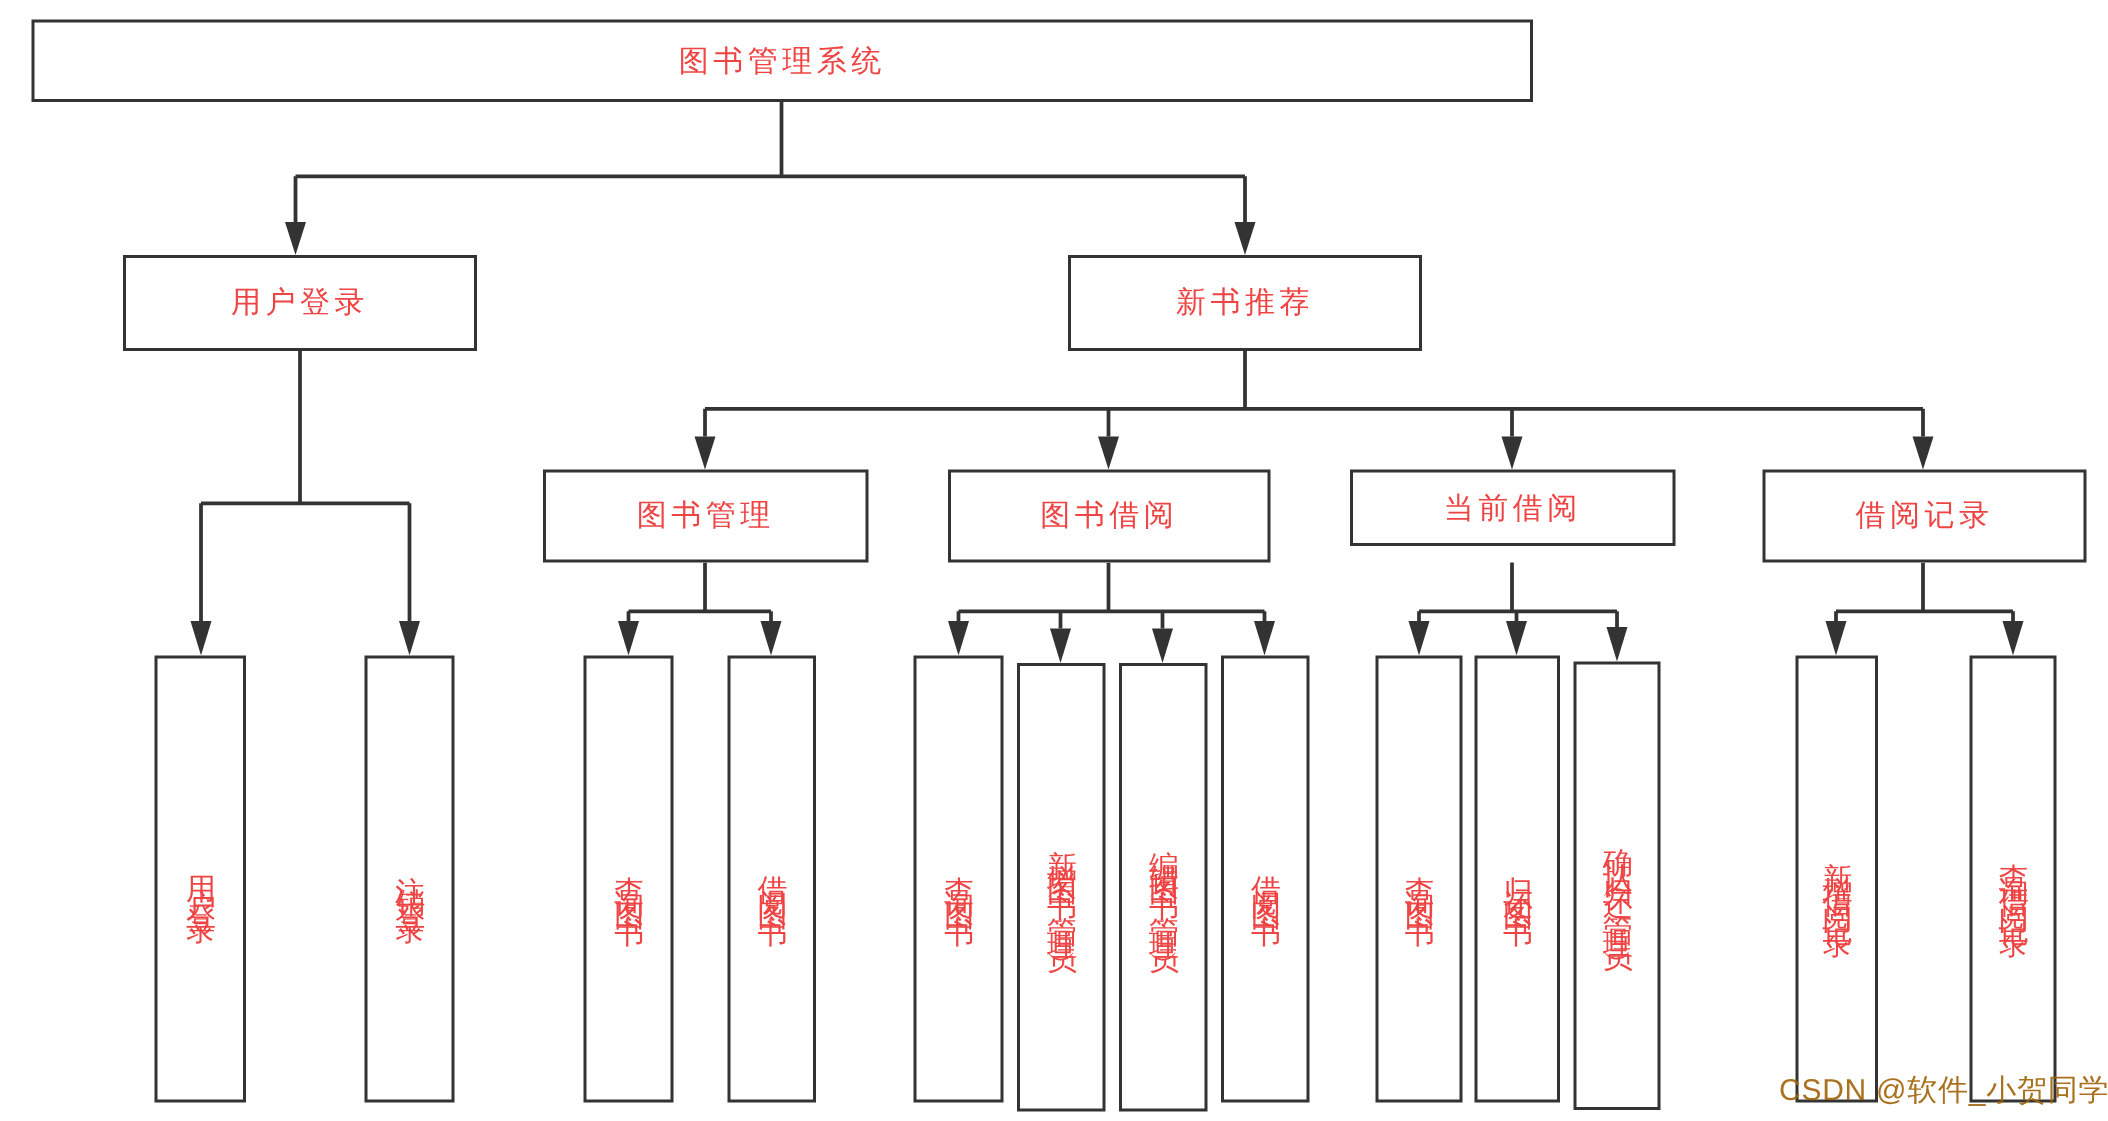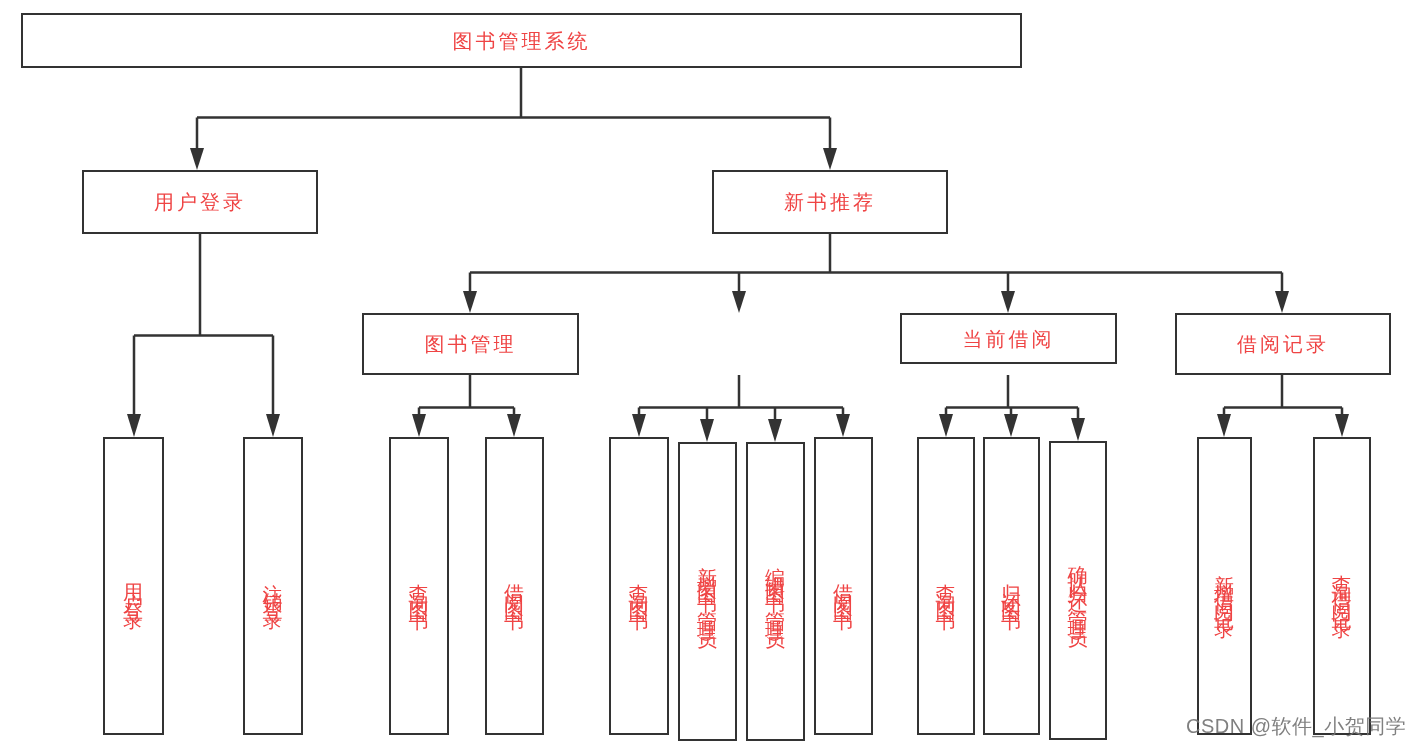--- a/index.html
+++ b/index.html
@@ -34,21 +34,21 @@
     text-orientation:mixed;
     letter-spacing:9px;
     white-space:normal;
   }
   .watermark{
     position:absolute;
     left:1186px;top:713px;
     z-index:3;
     font-size:20px;
     letter-spacing:0.5px;
-    color:#737373;
+    color:#a16207;
     opacity:0.9;
     white-space:nowrap;
   }
 </style>
 </head>
 <body>
 
 <div class="stage">
 
   <svg class="connectors" width="1405" height="747" viewBox="0 0 1405 747">
@@ -90,20 +90,21 @@
       <path d="M1335 414 L1349 414 L1342 437 Z"></path>
     </g>
   </svg>
 
   <div class="node" style="left:21px;top:13px;width:1001px;height:55px">图书管理系统</div>
 
   <div class="node" style="left:82px;top:170px;width:236px;height:64px">用户登录</div>
   <div class="node" style="left:712px;top:170px;width:236px;height:64px">新书推荐</div>
 
   <div class="node" style="left:362px;top:313px;width:217px;height:62px">图书管理</div>
+  <div class="node" style="left:632px;top:313px;width:215px;height:62px">图书借阅</div>
   <div class="node" style="left:900px;top:313px;width:217px;height:51px">当前借阅</div>
   <div class="node" style="left:1175px;top:313px;width:216px;height:62px">借阅记录</div>
 
   <div class="node v" style="left:103px;top:437px;width:61px;height:298px">用户登录</div>
   <div class="node v" style="left:243px;top:437px;width:60px;height:298px">注销登录</div>
 
   <div class="node v" style="left:389px;top:437px;width:60px;height:298px">查询图书</div>
   <div class="node v" style="left:485px;top:437px;width:59px;height:298px">借阅图书</div>
 
   <div class="node v" style="left:609px;top:437px;width:60px;height:298px">查询图书</div>

